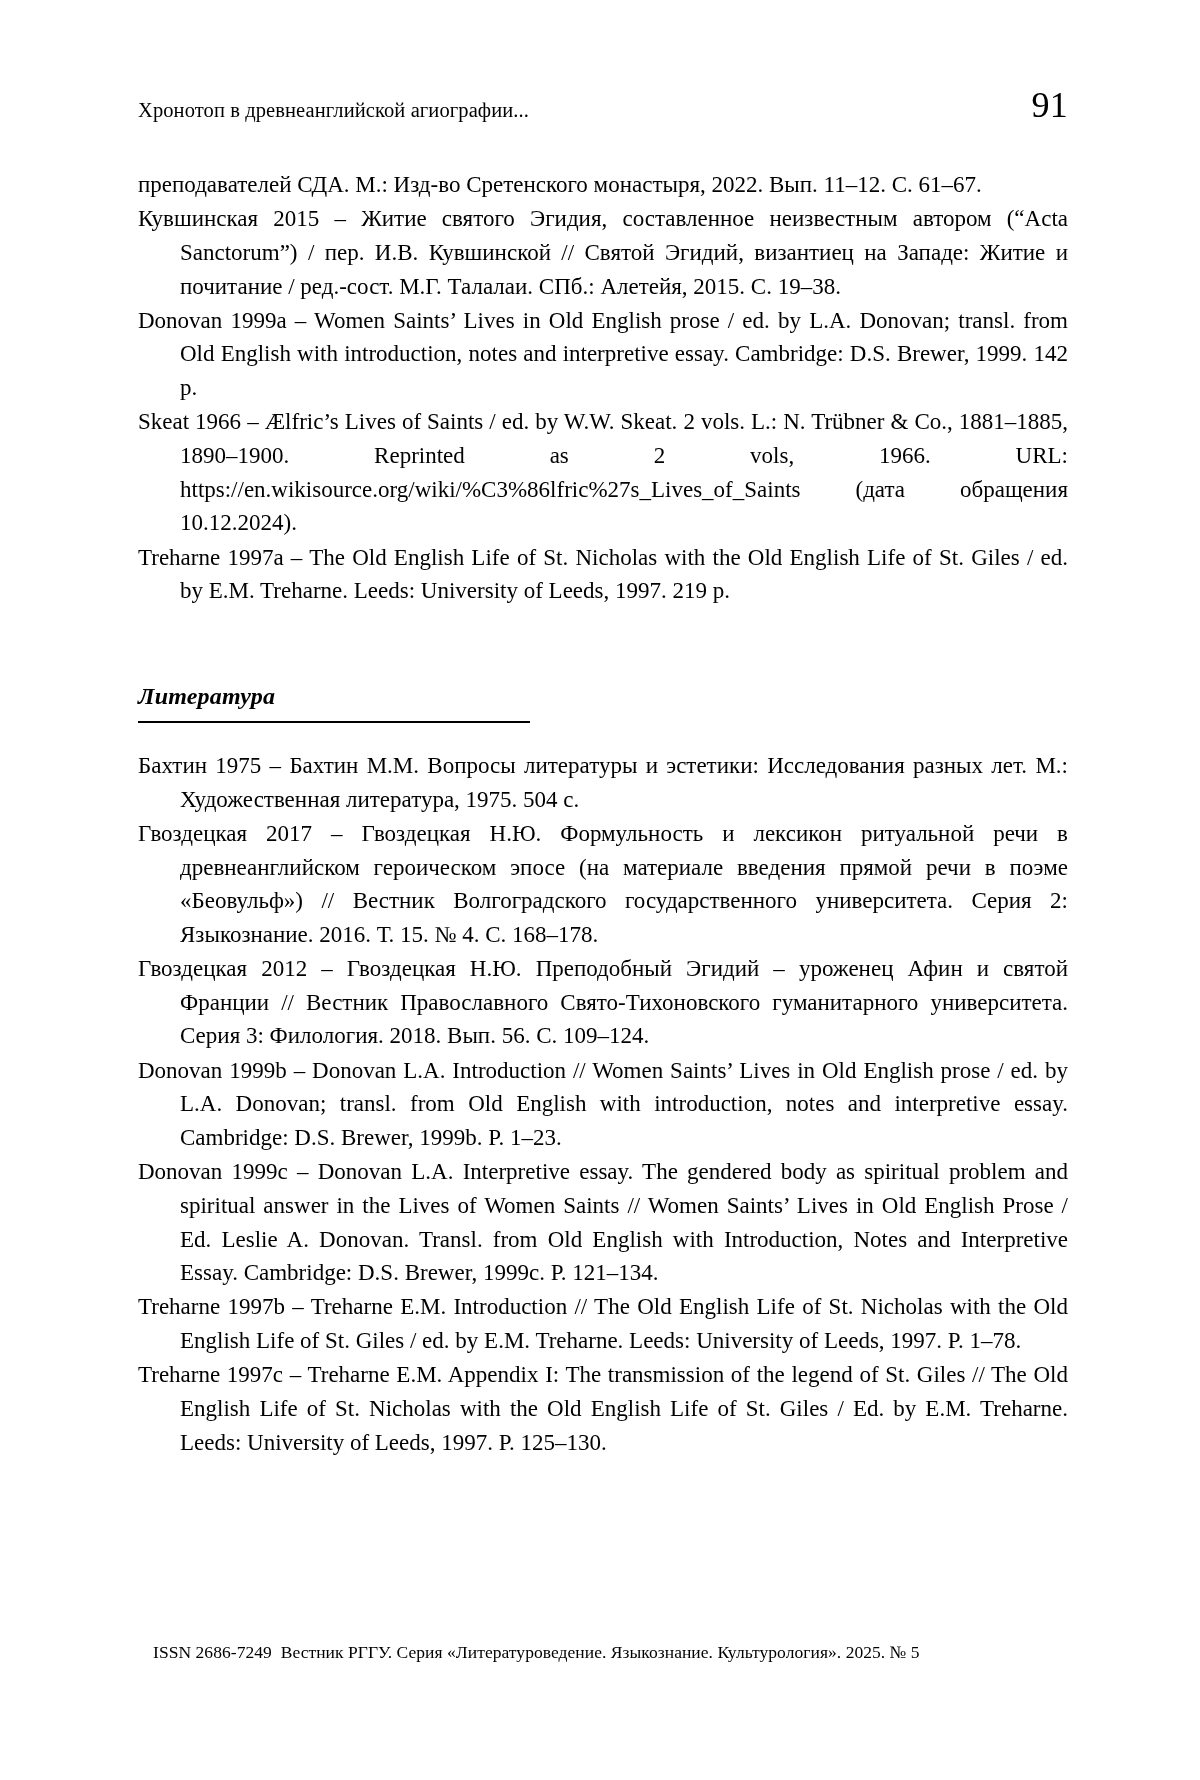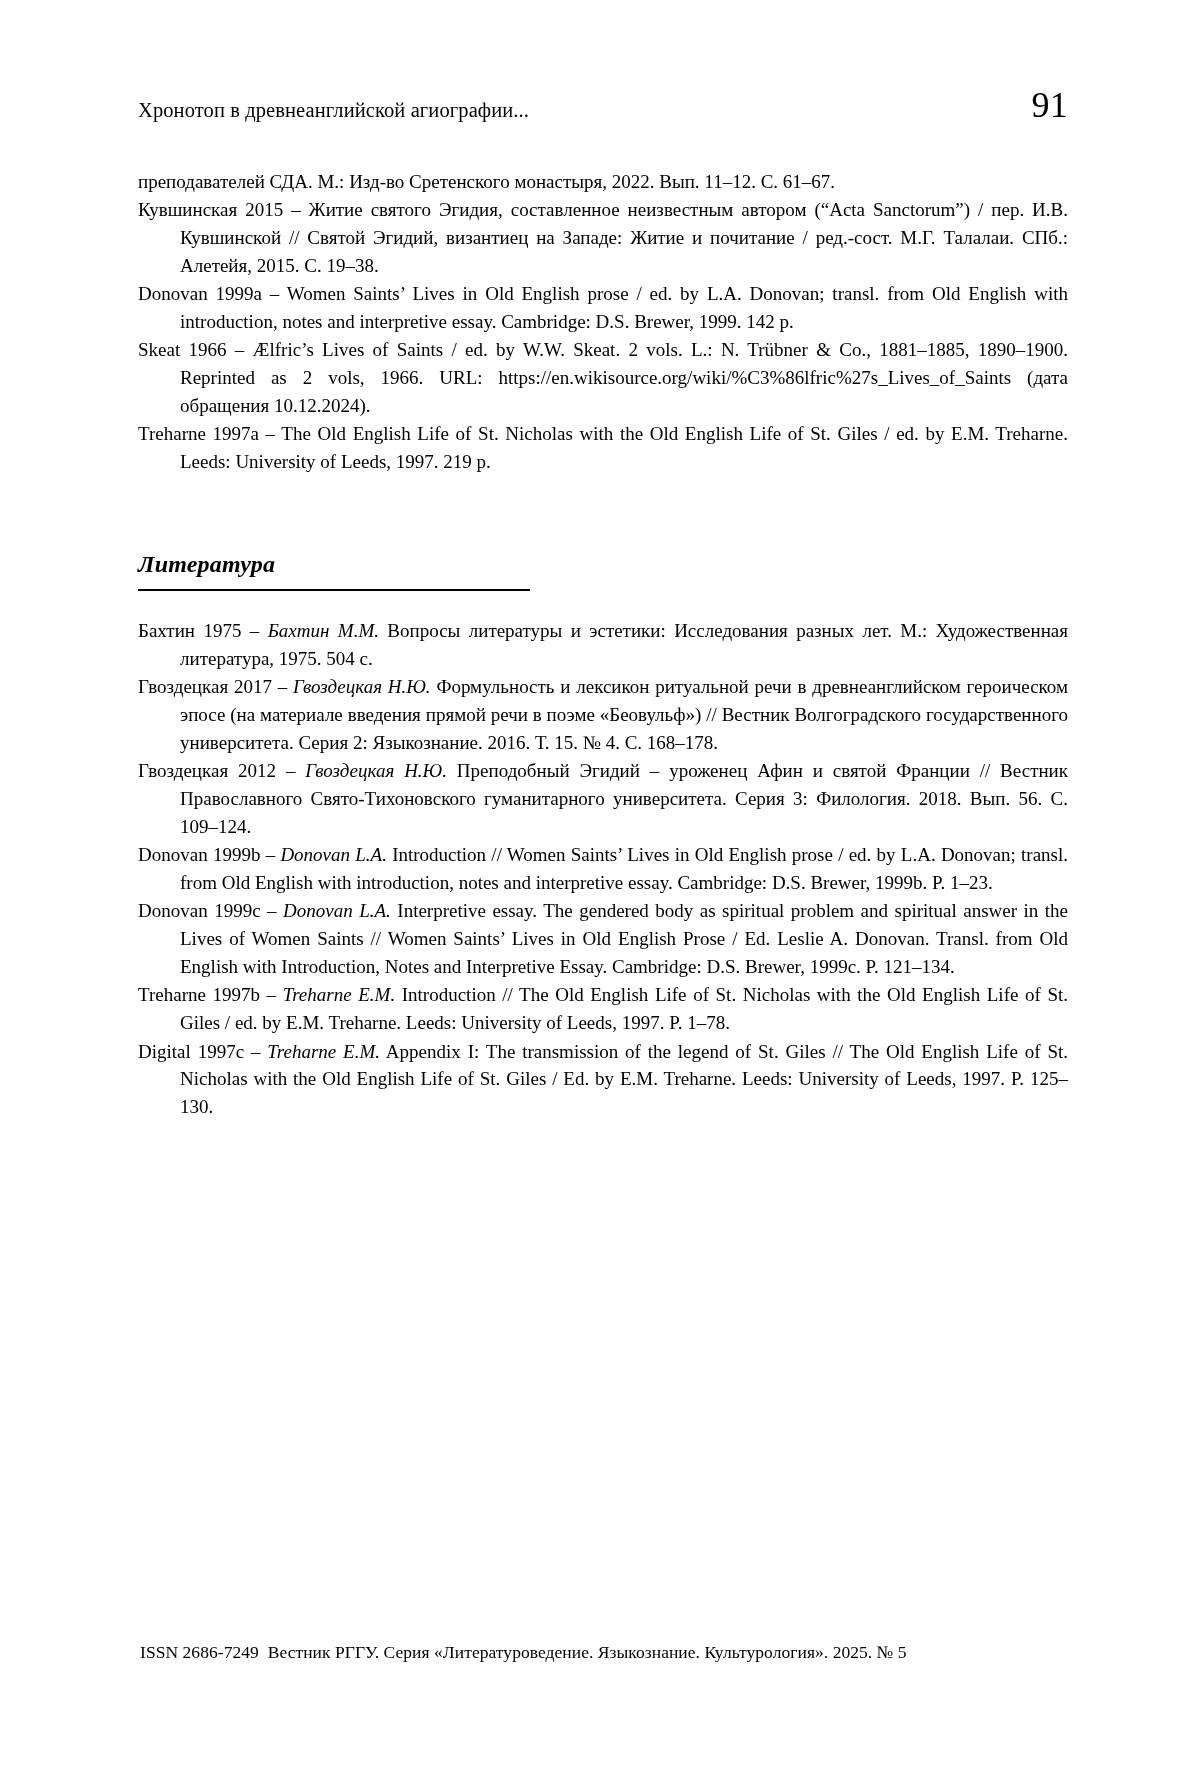--- a/index.html
+++ b/index.html
@@ -39,31 +39,30 @@
   .running-head .rh-title {
     font-size: 20.5px;
     letter-spacing: 0.1px;
   }
   .running-head .rh-page {
     font-size: 36px;
     letter-spacing: 0.3px;
   }
   
   .entry {
-    font-size: 19px;
+    font-size: 23px;
     line-height: 1.465;
     text-align: justify;
     text-justify: inter-word;
     padding-left: 42px;
     text-indent: -42px;
     margin: 0 0 0.5px 0;
     hyphens: manual;
   }
   .entry i, .entry .it {
-    font-style: italic;
   }
   
   .section-head {
     margin-top: 75px;
     margin-bottom: 0;
   }
   .section-head .sh-text {
     font-size: 24px;
     font-style: italic;
     font-weight: 700;
@@ -72,21 +71,21 @@
   .section-rule {
     width: 392px;
     height: 2px;
     background: #000;
     margin-top: 11px;
     margin-bottom: 26px;
   }
   
   .footer {
     position: absolute;
-    left: 140px;
+    left: 153px;
     top: 1642px;
     width: 930px;
     font-size: 17.5px;
     letter-spacing: 0.05px;
     white-space: nowrap;
   }
   .footer .issn { }
   .footer .journal { }
 </style>
 </head>
@@ -127,21 +126,21 @@
       <p class="entry">
         <span>Donovan 1999b – </span><span class="it">Donovan L.A.</span><span> Introduction // Women Saints’ Lives in Old English prose / ed. by L.A. Donovan; transl. from Old English with introduction, notes and interpretive essay. Cambridge: D.S. Brewer, 1999b. P. 1–23.</span>
       </p>
       <p class="entry">
         <span>Donovan 1999c – </span><span class="it">Donovan L.A.</span><span> Interpretive essay. The gendered body as spiritual problem and spiritual answer in the Lives of Women Saints // Women Saints’ Lives in Old English Prose / Ed. Leslie A. Donovan. Transl. from Old English with Introduction, Notes and Interpretive Essay. Cambridge: D.S. Brewer, 1999c. P. 121–134.</span>
       </p>
       <p class="entry">
         <span>Treharne 1997b – </span><span class="it">Treharne E.M.</span><span> Introduction // The Old English Life of St. Nicholas with the Old English Life of St. Giles / ed. by E.M. Treharne. Leeds: University of Leeds, 1997. P. 1–78.</span>
       </p>
       <p class="entry">
-        <span>Digital 1997c – </span><span class="it">Treharne E.M.</span><span> Appendix I: The transmission of the legend of St. Giles // The Old English Life of St. Nicholas with the Old English Life of St. Giles / Ed. by E.M. Treharne. Leeds: University of Leeds, 1997. P. 125–130.</span>
+        <span>Treharne 1997c – </span><span class="it">Treharne E.M.</span><span> Appendix I: The transmission of the legend of St. Giles // The Old English Life of St. Nicholas with the Old English Life of St. Giles / Ed. by E.M. Treharne. Leeds: University of Leeds, 1997. P. 125–130.</span>
       </p>
     </div>
 
   </div>
 
   <div class="footer">
     <span class="issn">ISSN 2686-7249</span>&nbsp;&nbsp;<span class="journal">Вестник РГГУ. Серия «Литературоведение. Языкознание. Культурология». 2025. № 5</span>
   </div>
 
 </div>

